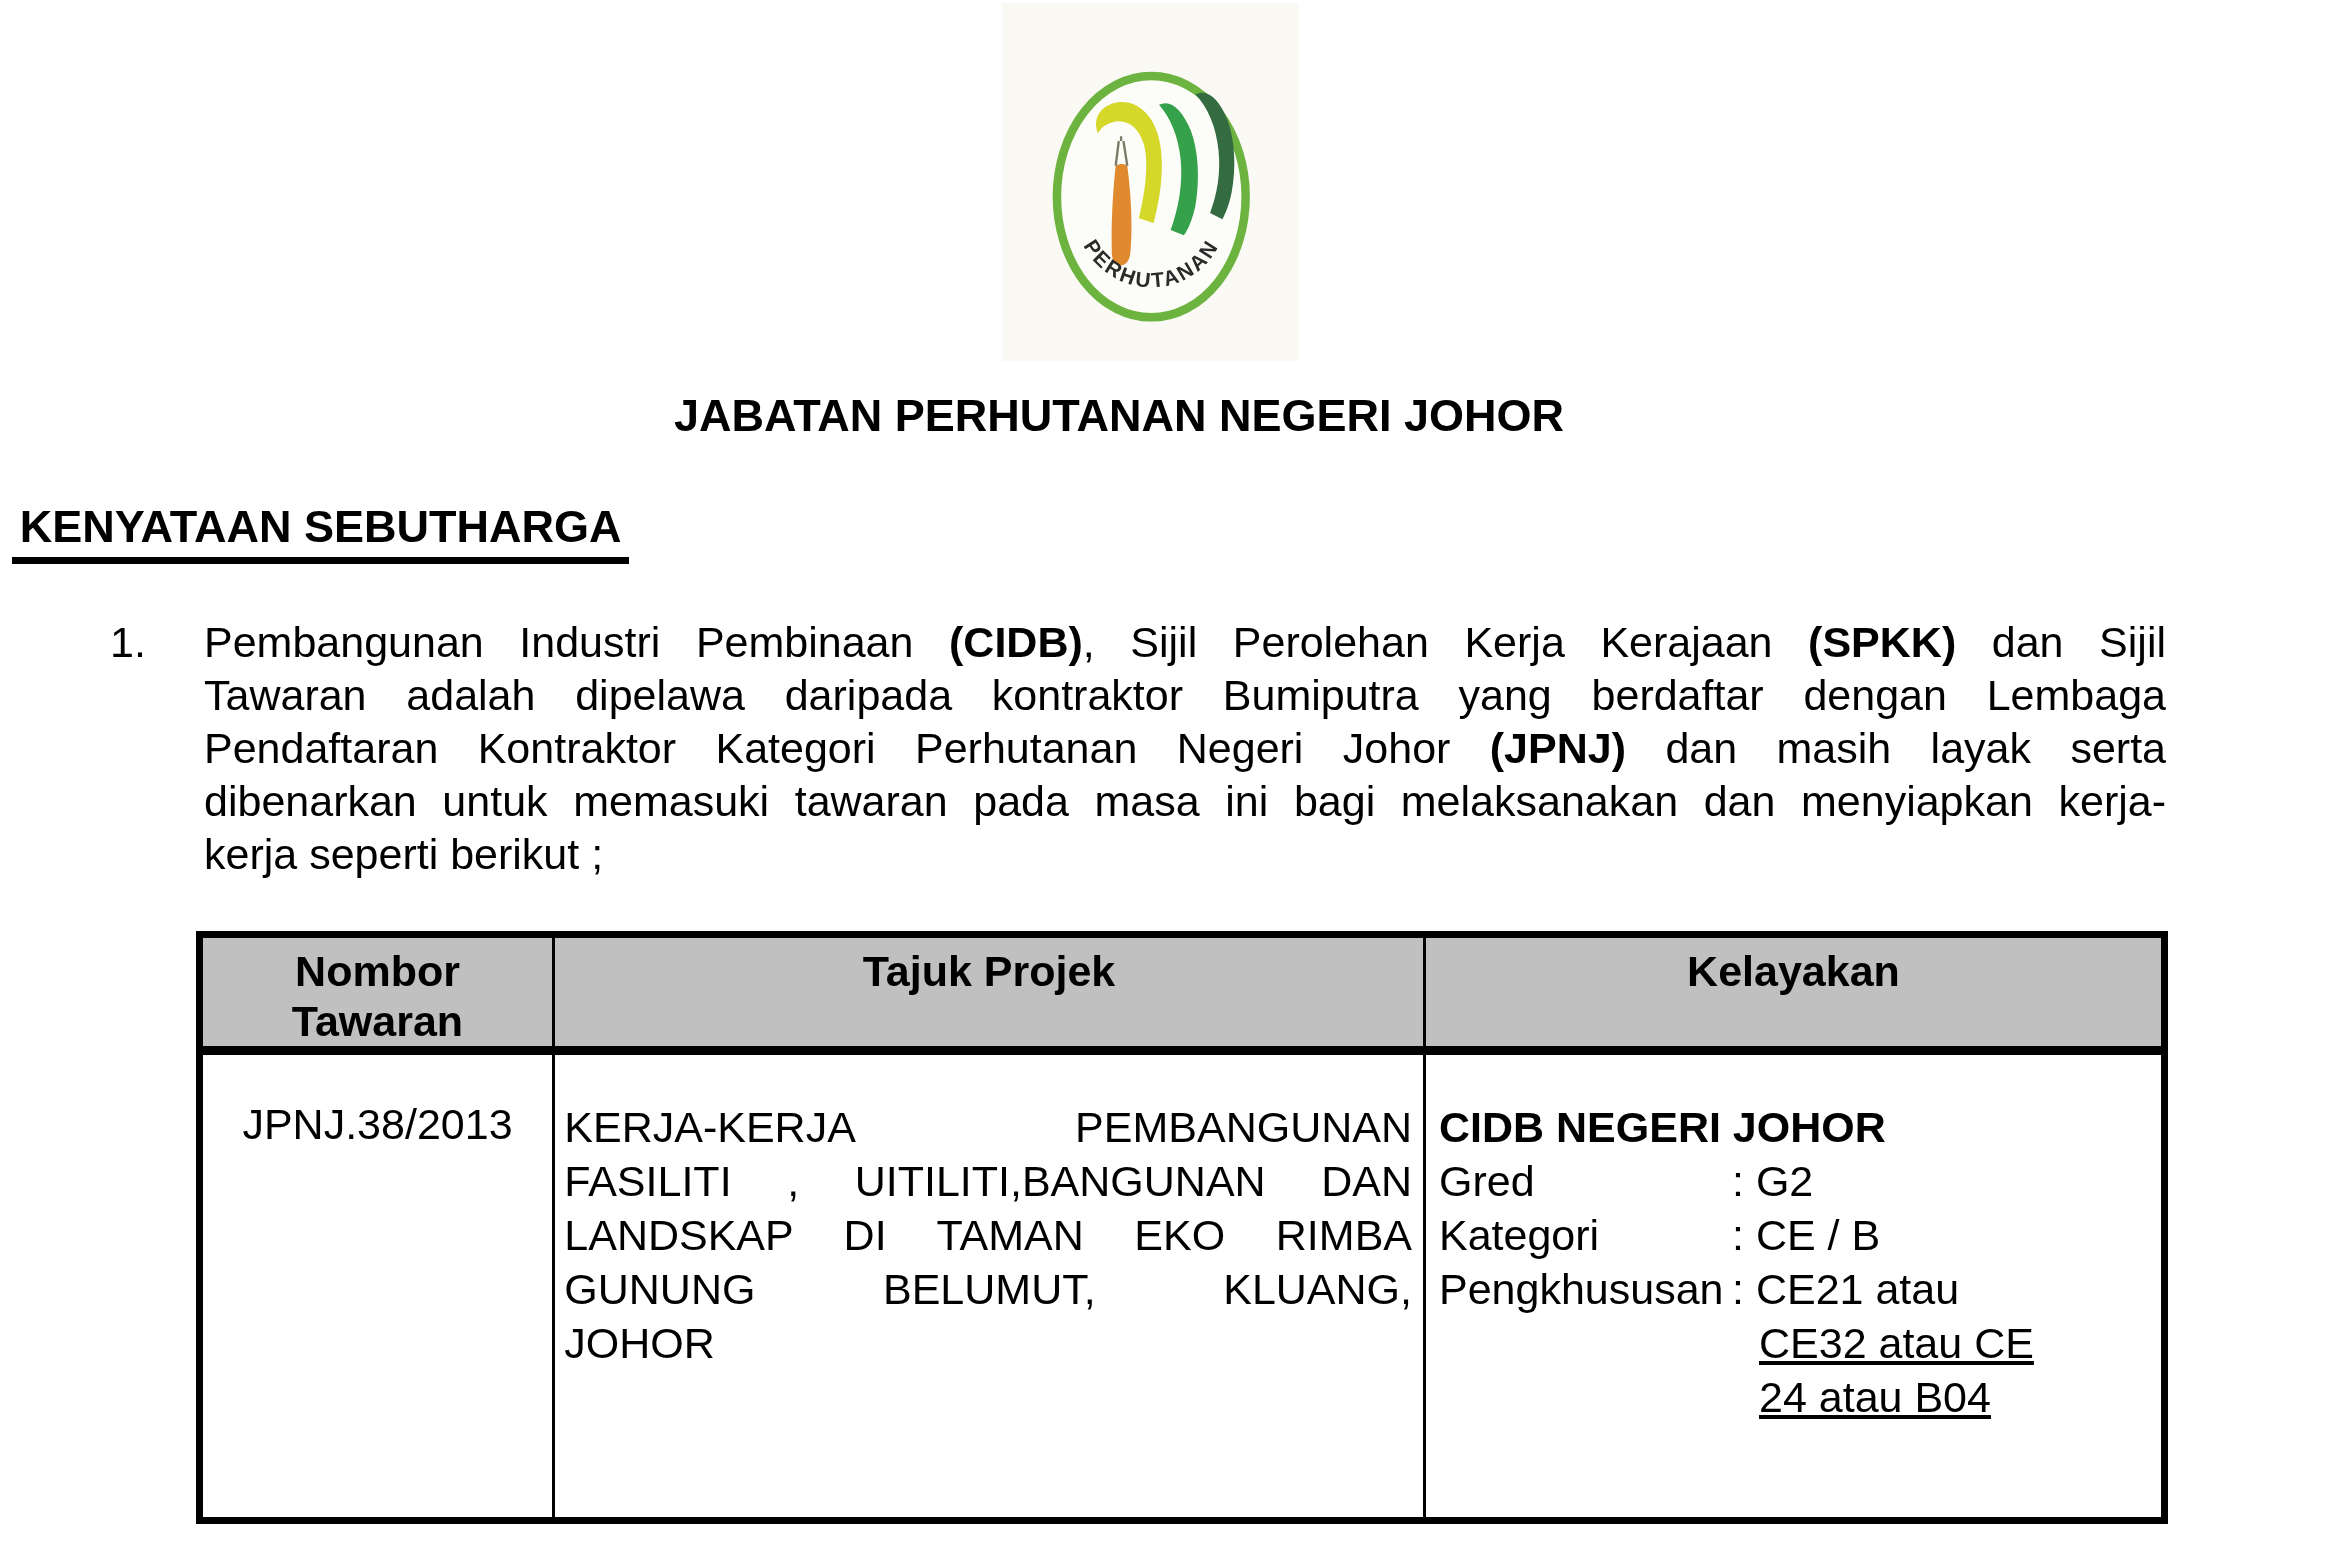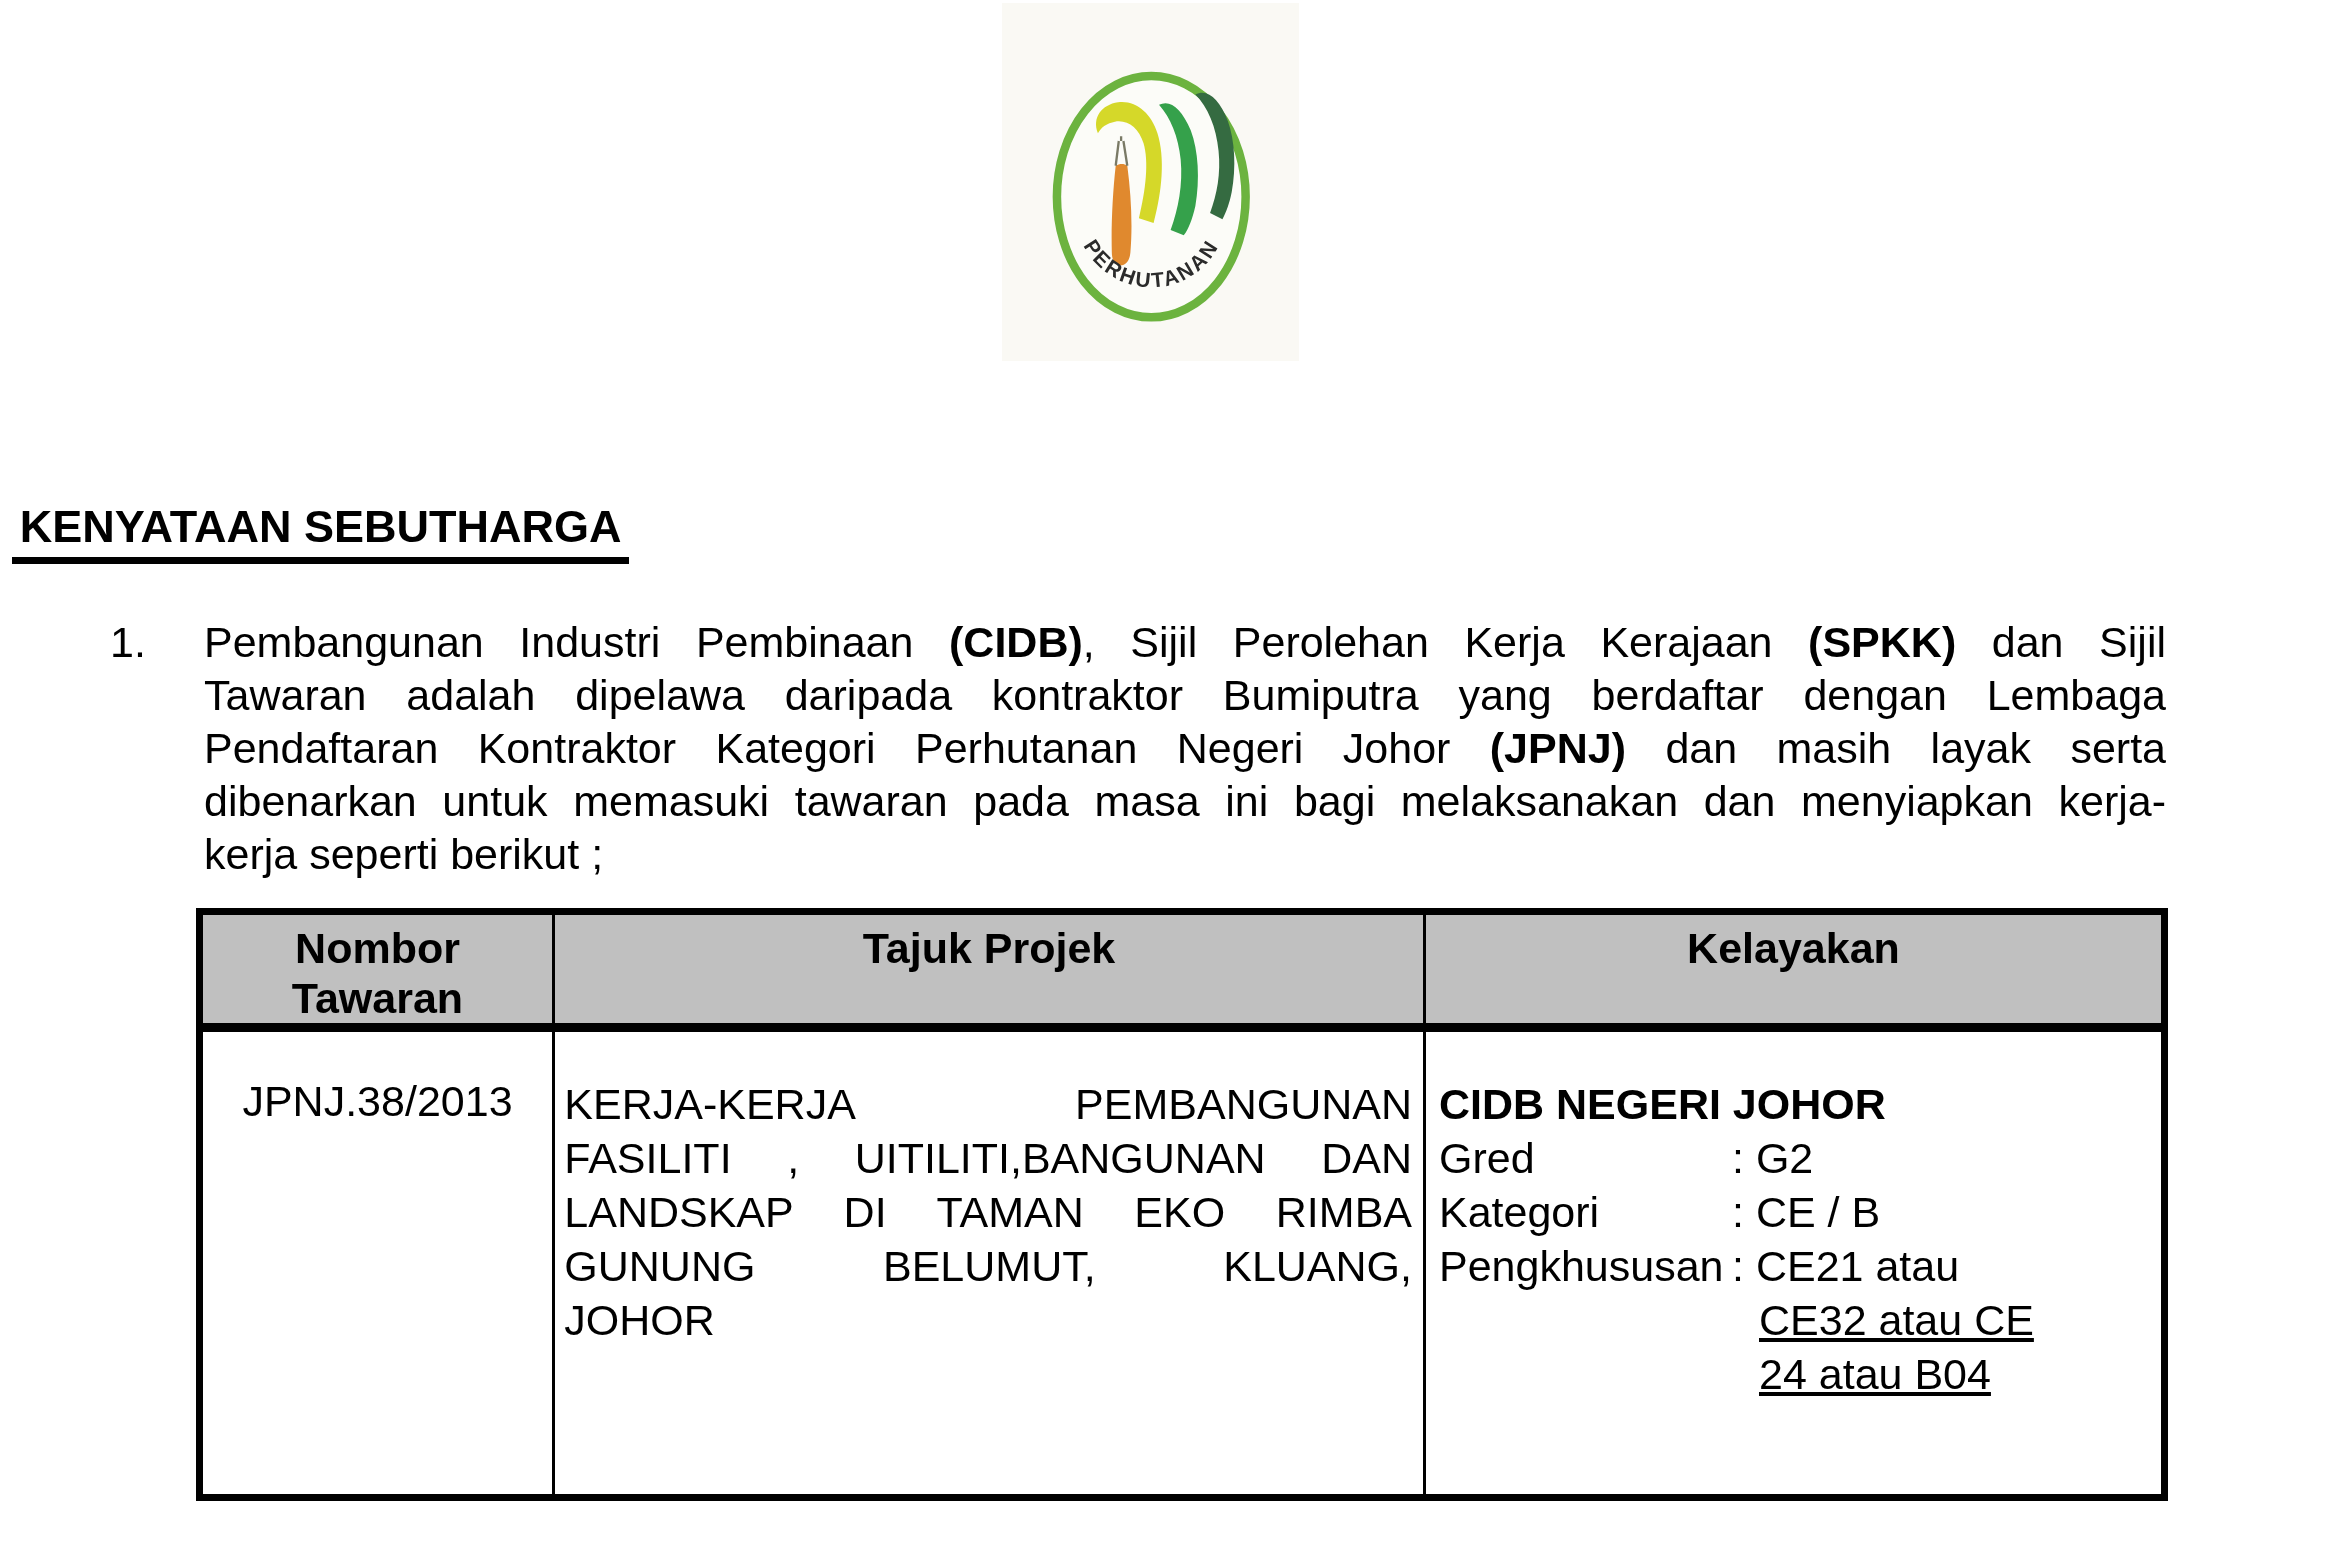--- a/index.html
+++ b/index.html
@@ -25,21 +25,21 @@
 
   
   .para-num { position:absolute; left:110px; top:616px; font-size:43px; line-height:53px; }
   .para { position:absolute; left:204px; top:616px; width:1962px; font-size:43px; line-height:53px; }
   .pline { height:53px; white-space:nowrap; }
   .pline.just { text-align:justify; text-align-last:justify; white-space:normal; }
   .b { font-weight:bold; }
 
   
   .quote-table {
-    position:absolute; left:196px; top:908px; width:1972px;
+    position:absolute; left:196px; top:931px; width:1972px;
     border-collapse:collapse; table-layout:fixed;
     border:7px solid #000;
   }
   .quote-table th, .quote-table td { border:3.1px solid #000; vertical-align:top; overflow:hidden; }
   .quote-table th {
     font-size:43px; font-weight:bold; text-align:center;
     line-height:50px; white-space:pre-line;
     border-bottom:9.3px solid #000;
     height:98px; padding:7.7px 0 0 0;
   }
@@ -81,20 +81,21 @@
 
       <path d="M 151,178 L 147,210 M 157,178 L 162,210 M 154,172 L 154,178" fill="none" stroke-width="3" stroke="#7a7a66"></path>
 
       <path id="logo-arc" d="M 100,300 A 98,98 0 0 0 286,300" fill="none"></path>
       <text font-size="27" font-weight="bold" letter-spacing="3" fill="#2b2b2b">
         <textPath href="#logo-arc" startOffset="50%" text-anchor="middle">PERHUTANAN</textPath>
       </text>
     </svg>
   </div>
 
+  <div class="h1">JABATAN PERHUTANAN NEGERI JOHOR</div>
   <div class="h2-wrap">
     <span class="h2">KENYATAAN SEBUTHARGA</span>
   </div>
 
   <div class="para-num">1.</div>
   <div class="para" id="para">
       <div class="pline just"><span>Pembangunan Industri Pembinaan </span><span class="b">(CIDB)</span><span>, Sijil Perolehan Kerja Kerajaan </span><span class="b">(SPKK)</span><span> dan Sijil</span></div>
       <div class="pline just"><span>Tawaran adalah dipelawa daripada kontraktor Bumiputra yang berdaftar dengan Lembaga</span></div>
       <div class="pline just"><span>Pendaftaran Kontraktor Kategori Perhutanan Negeri Johor </span><span class="b">(JPNJ)</span><span> dan masih layak serta</span></div>
       <div class="pline just"><span>dibenarkan untuk memasuki tawaran pada masa ini bagi melaksanakan dan menyiapkan kerja-</span></div>

